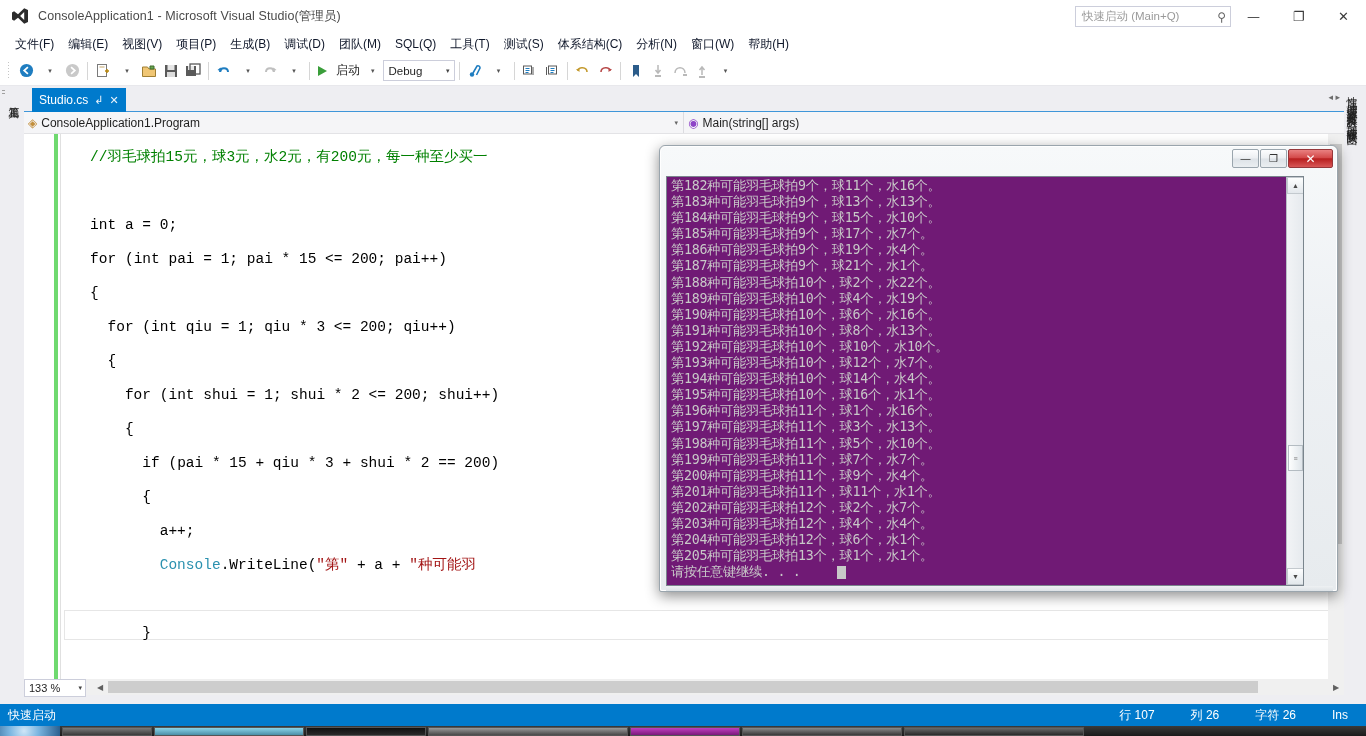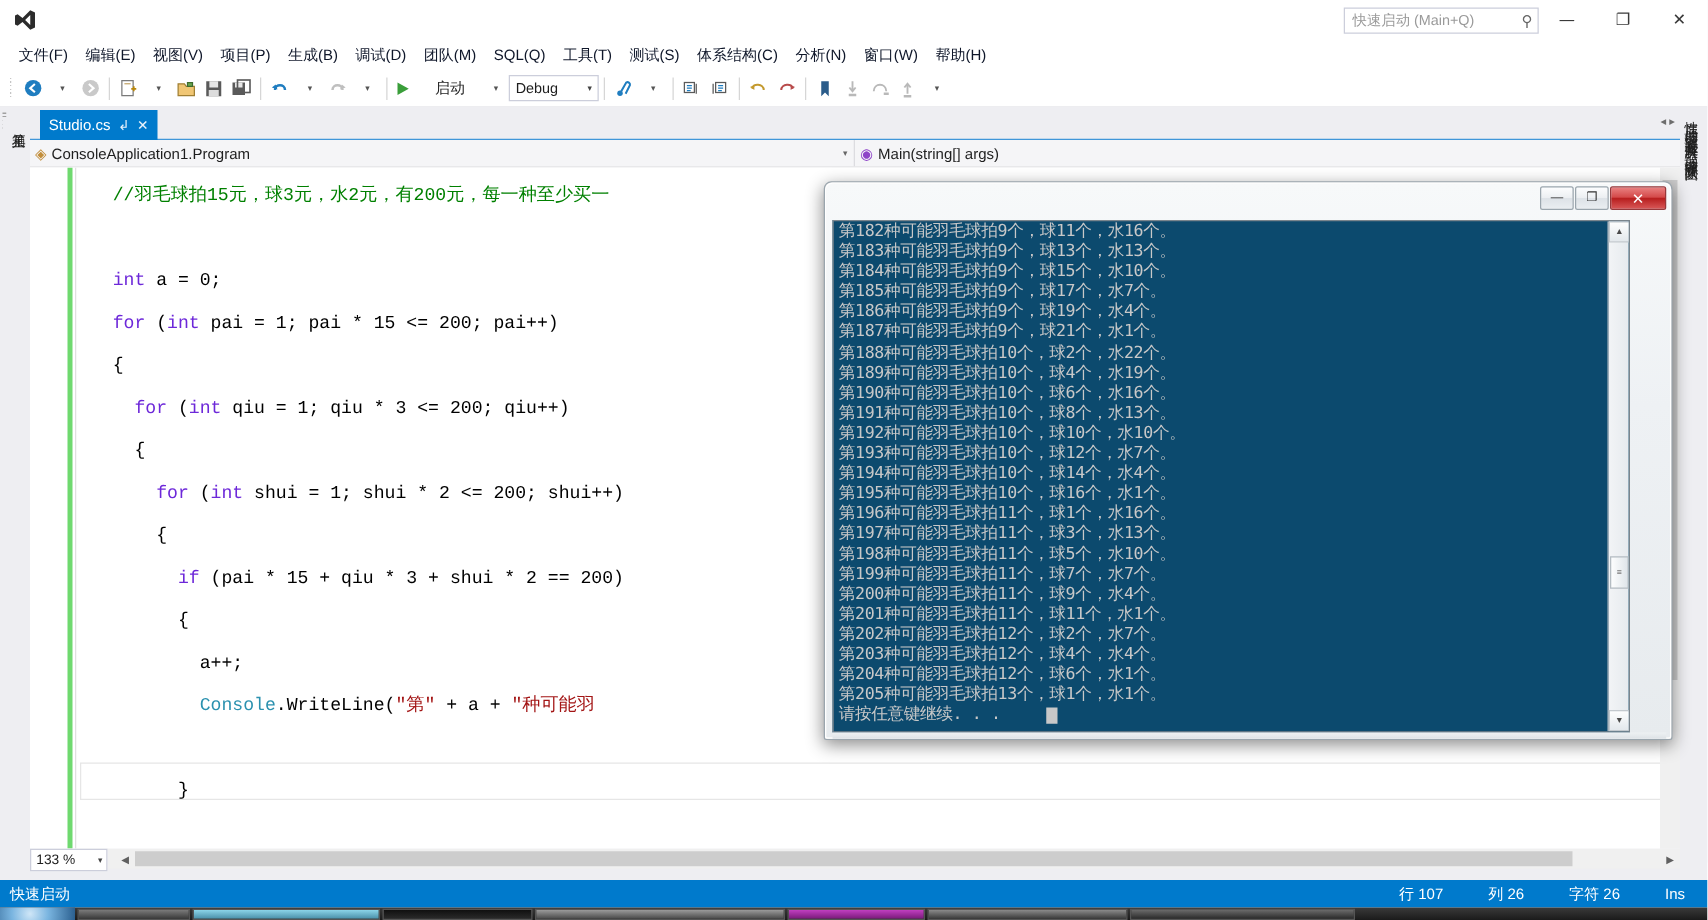--- a/index.html
+++ b/index.html
@@ -52,21 +52,21 @@
   .tb-grip { width: 7px; height: 18px; margin: 0 2px;
     background: repeating-linear-gradient(to bottom, #c5c5c5 0 1px, transparent 1px 3px);
     background-size: 1px 100%; background-repeat: repeat-y; background-position: 2px 0;
   }
   .tbi {
     height: 22px; min-width: 22px; display: flex; align-items: center; justify-content: center;
     font-size: 13px; color: #3b3b3b; padding: 0 2px; position: relative;
   }
   .tb-sep { width: 1px; height: 18px; background: #d6d6d6; margin: 0 4px; }
   .caret { font-size: 7px; color: #555; margin-left: 2px; font-family: "DejaVu Sans", sans-serif; }
-  .start-btn { display: flex; align-items: center; gap: 21px; padding: 0 4px; height: 22px; font-size: 12px; color: #1e1e1e; }
+  .start-btn { display: flex; align-items: center; gap: 9px; padding: 0 4px; height: 22px; font-size: 12px; color: #1e1e1e; }
   .play-tri { width: 0; height: 0; border-left: 9px solid #3a9e3a; border-top: 5.5px solid transparent; border-bottom: 5.5px solid transparent; }
   .cfg-combo {
     width: 72px; height: 21px; border: 1px solid #cccedb; background: #fff;
     font-size: 11.5px; color: #1e1e1e; display: flex; align-items: center;
     padding-left: 5px; position: relative; margin-left: 4px;
   }
   .cfg-combo .cb-arrow { position: absolute; right: 4px; font-size: 7px; color: #444; }
 
   
   .ldock {
@@ -126,21 +126,21 @@
     background: #ffffff; overflow: hidden;
   }
   .change-bar { position: absolute; left: 30px; top: 0; width: 4px; height: 545px; background: #6fd96f; }
   .indicator-margin { position: absolute; left: 0; top: 0; width: 30px; height: 545px; background: #ffffff; }
   .ed-leftline { position: absolute; left: 36px; top: 0; width: 1px; height: 545px; background: #e0e0e0; }
   .code {
     position: absolute; left: 40px; top: 6px;
     font-family: Liberation Mono, monospace;
     font-size: 14.5px; line-height: 34px; white-space: pre; color: #000000;
   }
-  .kw { color: #6d28d9; }
+  .kw { color: #000000; }
   .cmt { color: #008000; }
   .str { color: #a31515; }
   .typ { color: #2b91af; }
   .num { color: #000000; }
   .cur-line {
     position: absolute; left: 40px; width: 1280px; height: 30px;
     border: 1px solid #e6e6e6; background: #ffffff;
   }
 
   
@@ -212,21 +212,21 @@
     display: flex; align-items: center; justify-content: center;
     font-size: 10px; color: #333;
     background: linear-gradient(to bottom, #fcfdfe 0%, #eceff2 48%, #dde2e7 52%, #eaeef1 100%);
   }
   .cwb.close {
     width: 45px; border: 1px solid #97373a; color: #fff; font-size: 12px; font-weight: bold;
     background: linear-gradient(to bottom, #e98181 0%, #d44a4a 45%, #b81f1f 52%, #d85757 100%);
   }
   .cw-body {
     position: absolute; left: 6px; top: 30px; width: 638px; height: 410px;
-    background: #0c4a6e; border: 1px solid #7a858d;
+    background: #701a75; border: 1px solid #7a858d;
     overflow: hidden;
   }
   .con-text {
     position: absolute; left: 4px; top: 1px;
     font-family: "DejaVu Sans Mono", "Liberation Mono", monospace;
     font-size: 13.3px; line-height: 16.1px; color: #c8c8c8; white-space: pre;
     letter-spacing: -0.3px;
   }
   .con-cursor {
     position: absolute; width: 9px; height: 13px; background: #c8c8c8;
@@ -256,20 +256,21 @@
 
 <div id="app">
 
   <div class="titlebar">
     <div class="vs-logo">
       <svg width="18" height="18" viewBox="0 0 18 18" aria-hidden="true">
         <path d="M13.2 1.2 L17 3 v12 l-3.8 1.8 -6.2-6.1 -3.9 3 -2.1-1.1 V5.4 l2.1-1.1 3.9 3 z
                  M13.2 5 L9.1 9 l4.1 4 z" fill="#2c2c2c"></path>
       </svg>
     </div>
+    <div class="title-text">ConsoleApplication1 - Microsoft Visual Studio(管理员)</div>
     <div class="tb-right">
       <div class="quick-launch">
         <span>快速启动 (Main+Q)</span>
         <span class="ql-icon">⚲</span>
       </div>
       <div class="wbtn">—</div>
       <div class="wbtn">❐</div>
       <div class="wbtn close">✕</div>
     </div>
   </div>

